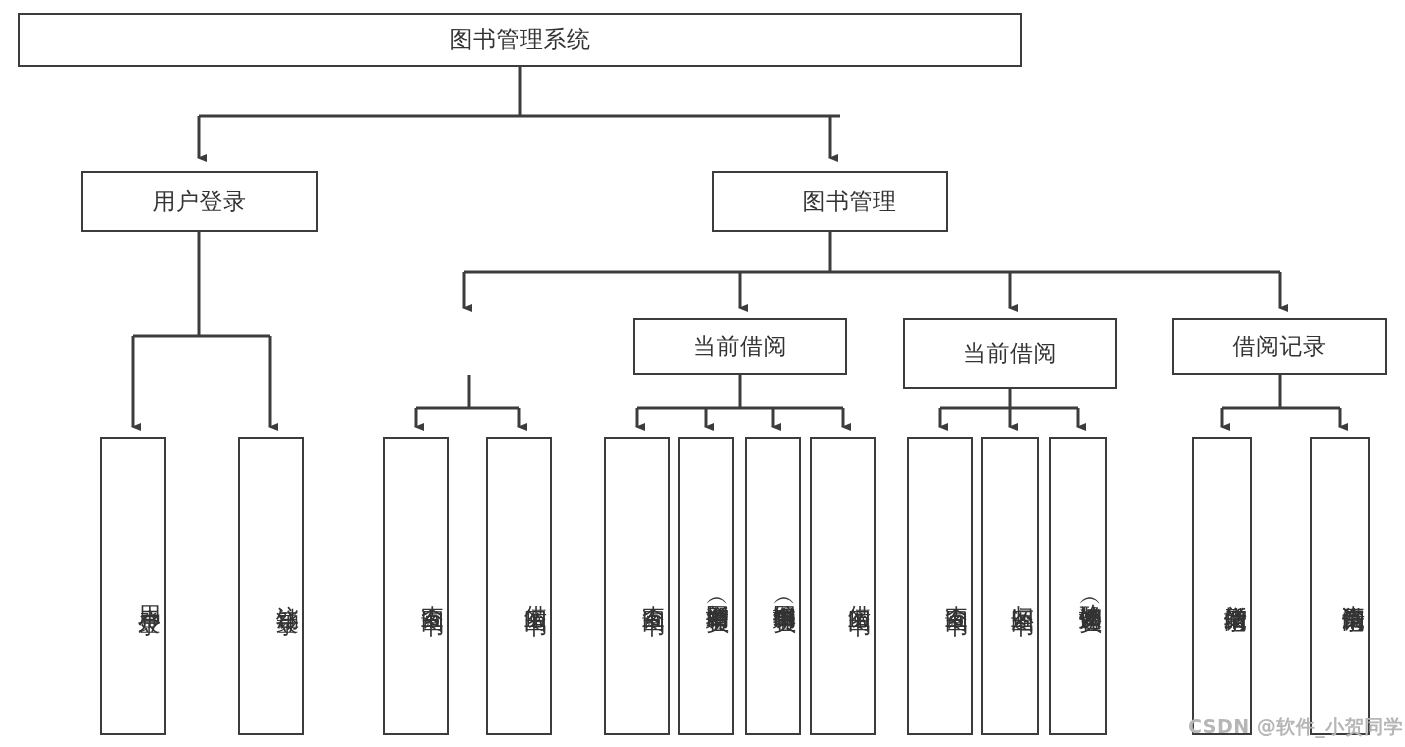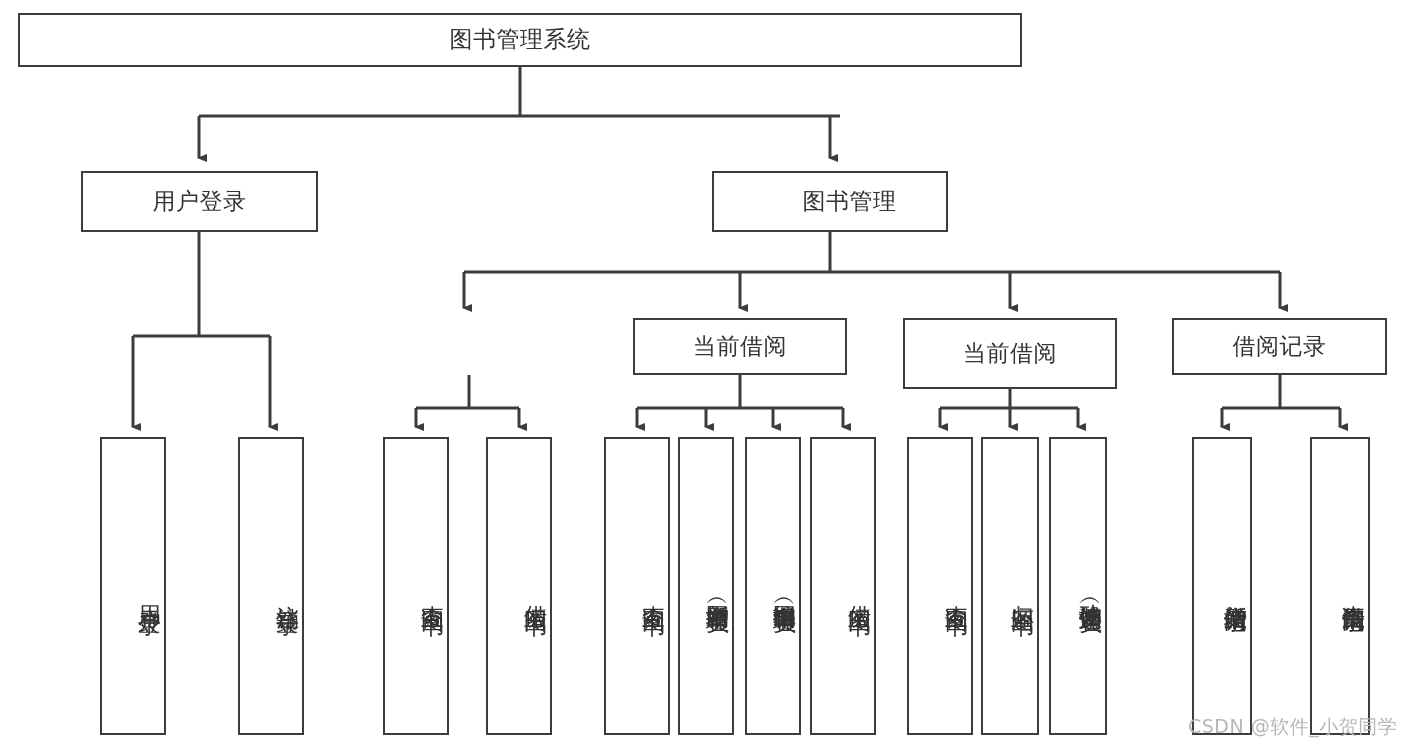--- a/index.html
+++ b/index.html
@@ -59,20 +59,21 @@
     display: block;
     white-space: nowrap;
   }
   .watermark {
     position: absolute;
     font-size: 19px;
     color: #b6b6b6;
     white-space: nowrap;
     letter-spacing: 0.5px;
     font-family: "DejaVu Sans", "Liberation Sans", sans-serif;
+    font-weight: bold;
   }
 </style>
 </head>
 <body>
 
 <div id="canvas">
 
   <svg id="edges" viewBox="0 0 1405 747" xmlns="http://www.w3.org/2000/svg">
     <defs>
       <marker id="arrow" markerWidth="10" markerHeight="10" refX="5" refY="8" orient="auto" markerUnits="userSpaceOnUse">

